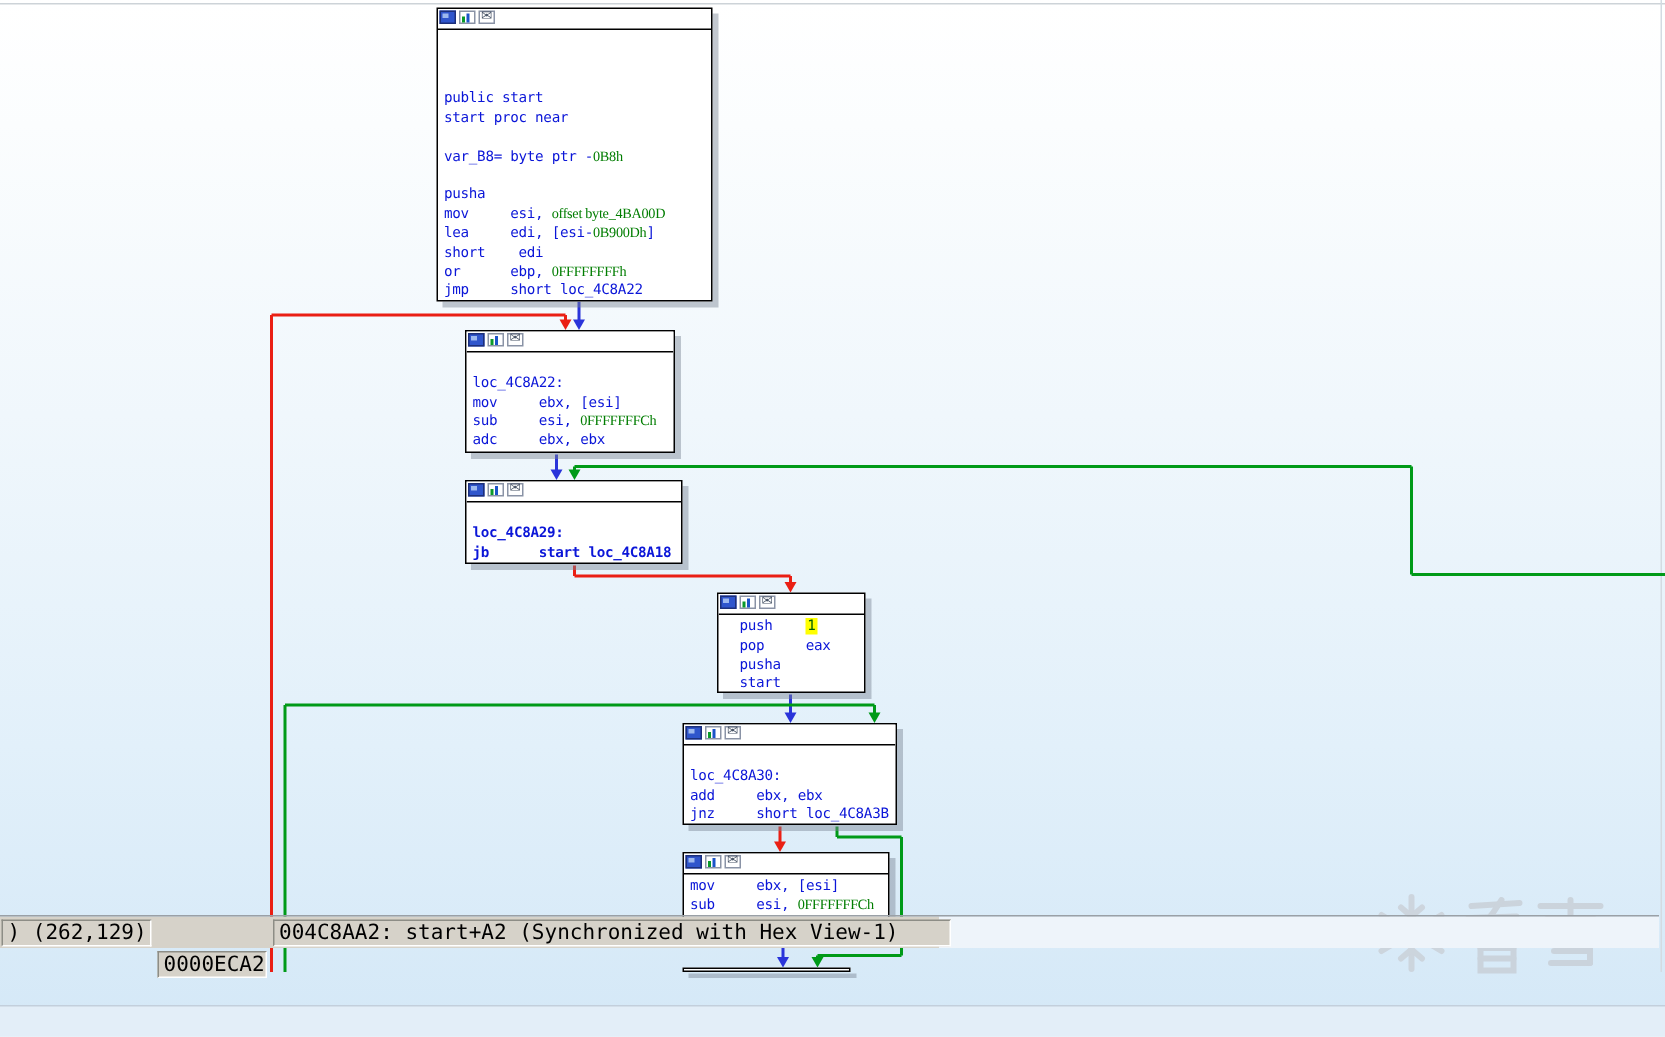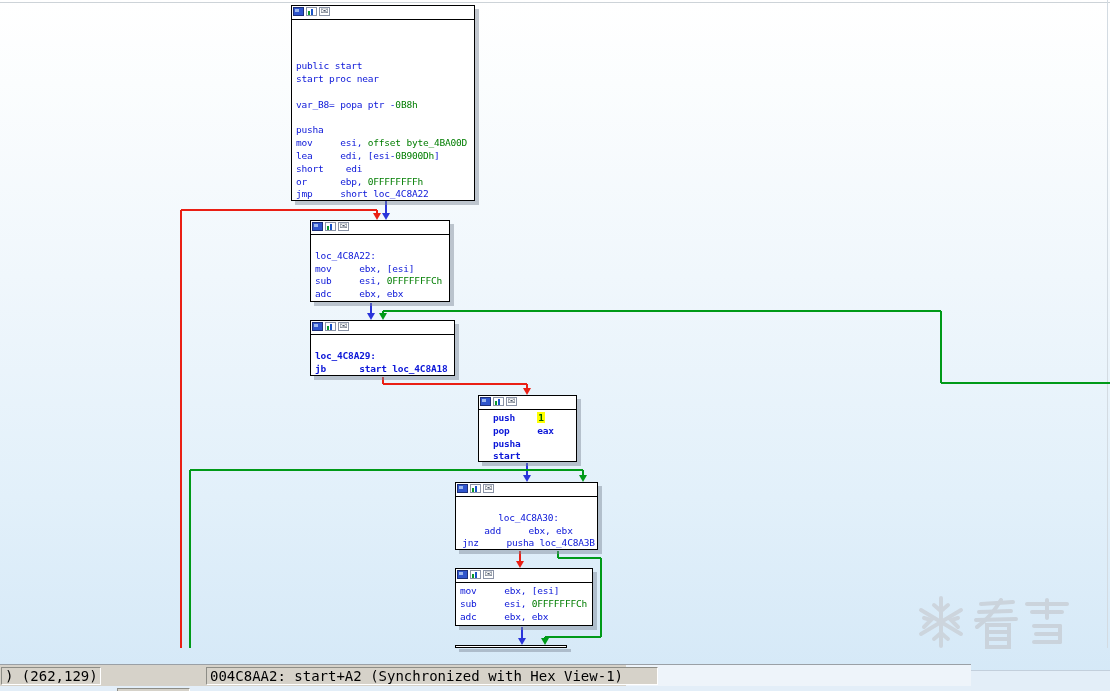--- a/index.html
+++ b/index.html
@@ -22,38 +22,38 @@
        background:#fff;position:relative;display:inline-block;}
   .icn-square{background:#2f55cc;border-color:#1c2f7a;}
   .icn-square::after{content:'';position:absolute;left:1px;top:1px;width:4px;height:3px;background:#9db8ee;}
   .icn-chart::before{content:'';position:absolute;left:1px;bottom:0;width:2px;height:4px;background:#0a9a2a;}
   .icn-chart::after{content:'';position:absolute;left:4px;bottom:0;width:2px;height:6px;background:#1b54c8;}
   .icn-mail{font-family:"DejaVu Sans",sans-serif;color:#4a5668;font-size:9px;line-height:7px;text-align:center;}
   .icn-mail::before{content:'\2709';}
   .code{padding-top:2px;}
   .line{height:12.8px;line-height:12.8px;font-size:9.5px;letter-spacing:-0.2px;white-space:pre;}
   .c-b{color:#0b16d8;}
-  .c-g{color:#007d00;}
+  .c-g{color:#007d00;font-family:Liberation Serif, serif;}
   .c-h{color:#005f00;background:#ffff00;padding:0 1px;}
 
   
   .edge-seg{position:absolute;z-index:1;}
   .edge-arrow{position:absolute;width:0;height:0;border-left:4px solid transparent;
               border-right:4px solid transparent;border-top:7px solid #000;z-index:1;}
 
   
   #watermark{position:absolute;left:914px;top:594px;z-index:3;display:flex;
              align-items:flex-end;gap:5px;opacity:.75;}
   #watermark svg{display:block;}
 
   
-  #statusbar{position:absolute;left:0;top:664px;width:971px;height:22px;z-index:5;
+  #statusbar{position:absolute;left:0;top:610px;width:1106px;height:22px;z-index:5;
              border-top:1px solid #9aa0a6;box-sizing:border-box;
              background:linear-gradient(to right,#d6d2c9 0,#d6d2c9 626px,#eef4fa 626px,#eef4fa 100%);
-             display:flex;align-items:center;gap:16px;padding-left:1px;
+             display:flex;align-items:center;gap:4px;padding-left:1px;
              font-family:"DejaVu Sans Mono",monospace;font-size:14px;color:#000;}
   .panel{height:18px;line-height:16px;border:1px solid;
          border-color:#8d8d86 #ffffff #ffffff #8d8d86;background:#d6d2c9;
          padding:0 3px;box-sizing:border-box;white-space:pre;overflow:hidden;}
   .p1{width:100px;}
   .p2{width:73px;margin-top:43px;}
   .p3{width:452px;}
 
   #bottomstrip{position:absolute;left:0;top:670px;width:1110px;height:21px;z-index:4;
                background:#e3eef8;border-top:1px solid #c3cfdc;}
@@ -103,21 +103,21 @@
         <span class="icn icn-chart"></span>
         <span class="icn icn-mail"></span>
       </div>
       <div class="code" style="padding-left: 4px;">
         <div class="line"></div>
         <div class="line"></div>
         <div class="line"></div>
         <div class="line"><span class="c-b">public start</span></div>
         <div class="line"><span class="c-b">start proc near</span></div>
         <div class="line"></div>
-        <div class="line"><span class="c-b">var_B8= popa ptr -</span><span class="c-g">0B8h</span></div>
+        <div class="line"><span class="c-b">var_B8= byte ptr -</span><span class="c-g">0B8h</span></div>
         <div class="line"></div>
         <div class="line"><span class="c-b">pusha</span></div>
         <div class="line"><span class="c-b">mov     esi, </span><span class="c-g">offset byte_4BA00D</span></div>
         <div class="line"><span class="c-b">lea     edi, [esi-</span><span class="c-g">0B900Dh</span><span class="c-b">]</span></div>
         <div class="line"><span class="c-b">short    edi</span></div>
         <div class="line"><span class="c-b">or      ebp, </span><span class="c-g">0FFFFFFFFh</span></div>
         <div class="line"><span class="c-b">jmp     short loc_4C8A22</span></div>
       </div>
     </div>
     <div class="node" style="left: 310px; top: 220px; width: 140px; height: 82px;">
@@ -145,38 +145,38 @@
         <div class="line"><span class="c-b">loc_4C8A29:</span></div>
         <div class="line"><span class="c-b">jb      start loc_4C8A18</span></div>
       </div>
     </div>
     <div class="node" style="left: 478px; top: 395px; width: 99px; height: 67px;">
       <div class="node-title">
         <span class="icn icn-square"></span>
         <span class="icn icn-chart"></span>
         <span class="icn icn-mail"></span>
       </div>
-      <div class="code" style="padding-left: 14px; font-weight: bold;">
+      <div class="code" style="padding-left: 14px;">
         <div class="line"><span class="c-b">push    </span><span class="c-h">1</span></div>
         <div class="line"><span class="c-b">pop     eax</span></div>
         <div class="line"><span class="c-b">pusha</span></div>
         <div class="line"><span class="c-b">start</span></div>
       </div>
     </div>
     <div class="node" style="left: 455px; top: 482px; width: 143px; height: 68px;">
       <div class="node-title">
         <span class="icn icn-square"></span>
         <span class="icn icn-chart"></span>
         <span class="icn icn-mail"></span>
       </div>
-      <div class="code" style="padding-left: 4px; text-align: center;">
+      <div class="code" style="padding-left: 4px;">
         <div class="line"></div>
         <div class="line"><span class="c-b">loc_4C8A30:</span></div>
         <div class="line"><span class="c-b">add     ebx, ebx</span></div>
-        <div class="line"><span class="c-b">jnz     pusha loc_4C8A3B</span></div>
+        <div class="line"><span class="c-b">jnz     short loc_4C8A3B</span></div>
       </div>
     </div>
     <div class="node" style="left: 455px; top: 568px; width: 138px; height: 58px;">
       <div class="node-title">
         <span class="icn icn-square"></span>
         <span class="icn icn-chart"></span>
         <span class="icn icn-mail"></span>
       </div>
       <div class="code" style="padding-left: 4px;">
         <div class="line"><span class="c-b">mov     ebx, [esi]</span></div>

